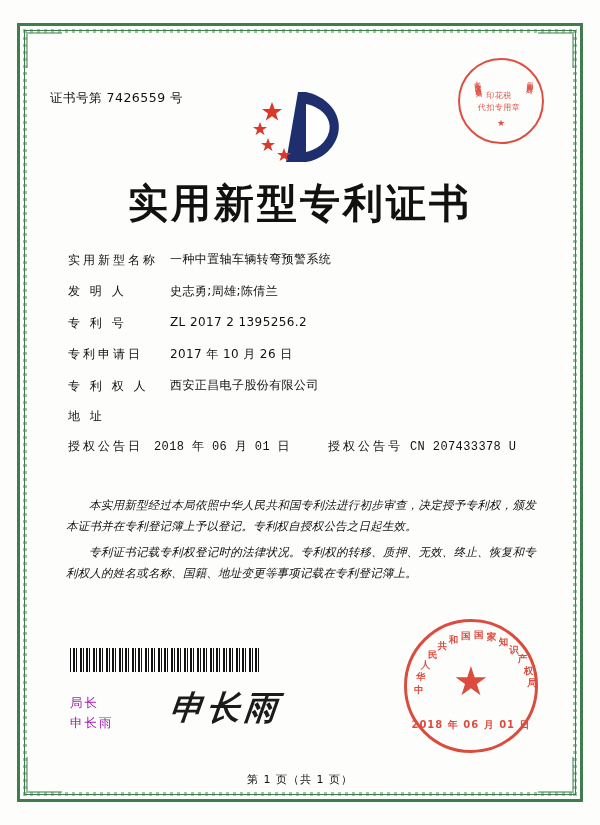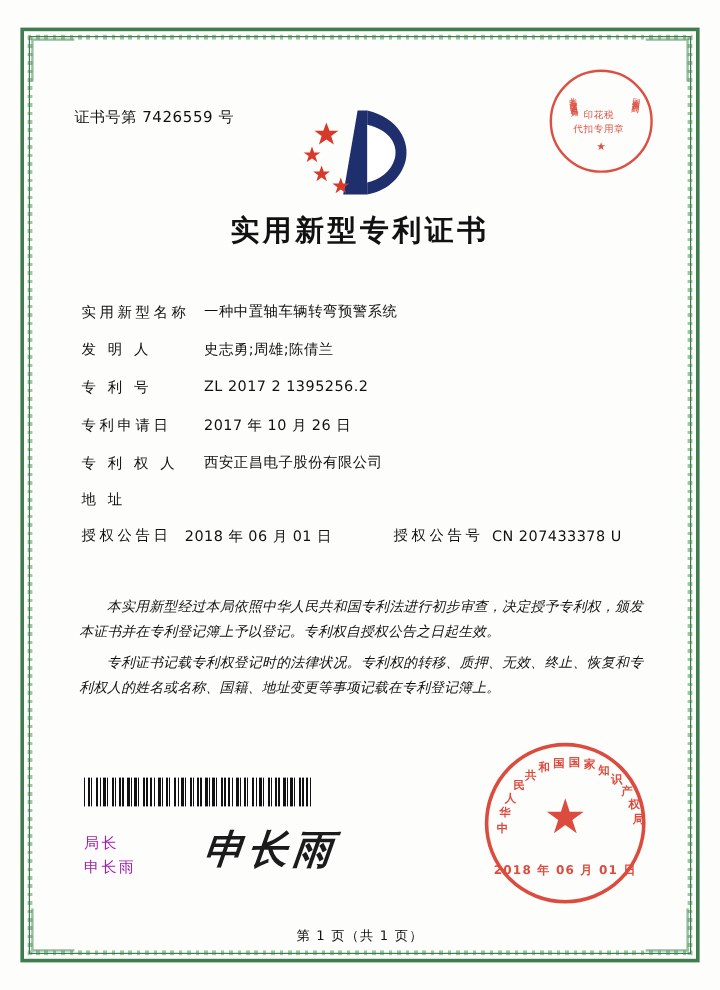--- a/index.html
+++ b/index.html
@@ -68,21 +68,21 @@
     opacity: .55;
   }
   .corner.tl { left: 26px;  top: 32px;  border-right: none; border-bottom: none; }
   .corner.tr { right: 26px; top: 32px;  border-left: none;  border-bottom: none; }
   .corner.bl { left: 26px;  bottom: 32px; border-right: none; border-top: none; }
   .corner.br { right: 26px; bottom: 32px; border-left: none;  border-top: none; }
 
   
   .cert-number {
     position: absolute;
-    left: 62px;
+    left: 50px;
     top: 90px;
     font-size: 12.5px;
     letter-spacing: .5px;
     color: #111;
     white-space: nowrap;
   }
 
   .logo {
     position: absolute;
     left: 246px;
@@ -133,21 +133,21 @@
     font-size: 9px;
   }
 
   .title {
     position: absolute;
     left: 0;
     right: 0;
     top: 176px;
     text-align: center;
     font-family: "DejaVu Sans", "Liberation Sans", sans-serif;
-    font-size: 24px;
+    font-size: 40px;
     font-weight: bold;
     letter-spacing: 3px;
     color: #111;
   }
 
   
   .fields {
     position: absolute;
     left: 68px;
     top: 250px;
@@ -171,20 +171,21 @@
     flex: 1;
     letter-spacing: .4px;
     line-height: 1.55;
   }
   .field-value .line2 { display: block; }
 
   .row-split {
     display: flex;
     align-items: flex-end;
     margin-bottom: 5px;
+    font-family: Liberation Mono, monospace;
   }
   .row-split .left {
     display: flex;
     width: 260px;
     flex: 0 0 260px;
   }
   .row-split .right {
     display: flex;
     flex: 1;
   }

